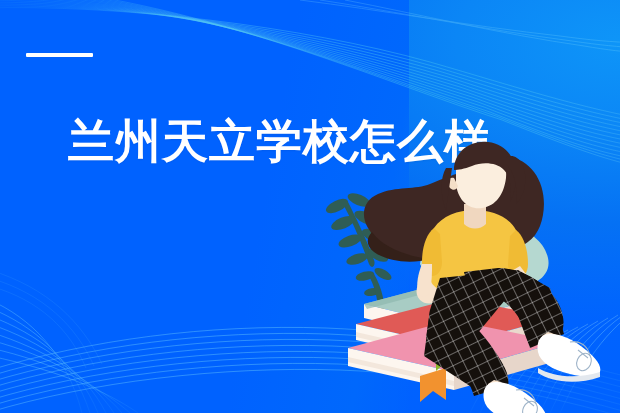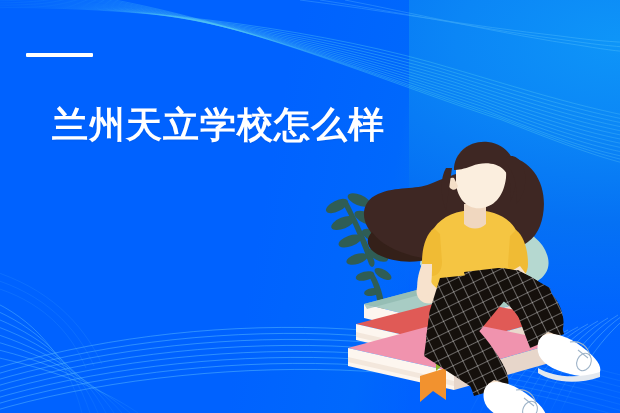--- a/index.html
+++ b/index.html
@@ -47,22 +47,22 @@
     height: 4px;
     background: #ffffff;
     border-radius: 1px;
   }
 
   
   .headline {
     position: absolute;
     left: 52px;
     top: 104px;
-    margin: 0;
-    font-size: 36px;
+    margin: 16px;
+    font-size: 46px;
     line-height: 42px;
     font-weight: bold;
     color: #ffffff;
     letter-spacing: 1px;
     white-space: nowrap;
     text-shadow: 0 1px 2px rgba(0,0,0,.06);
   }
 
   
   .illustration {

